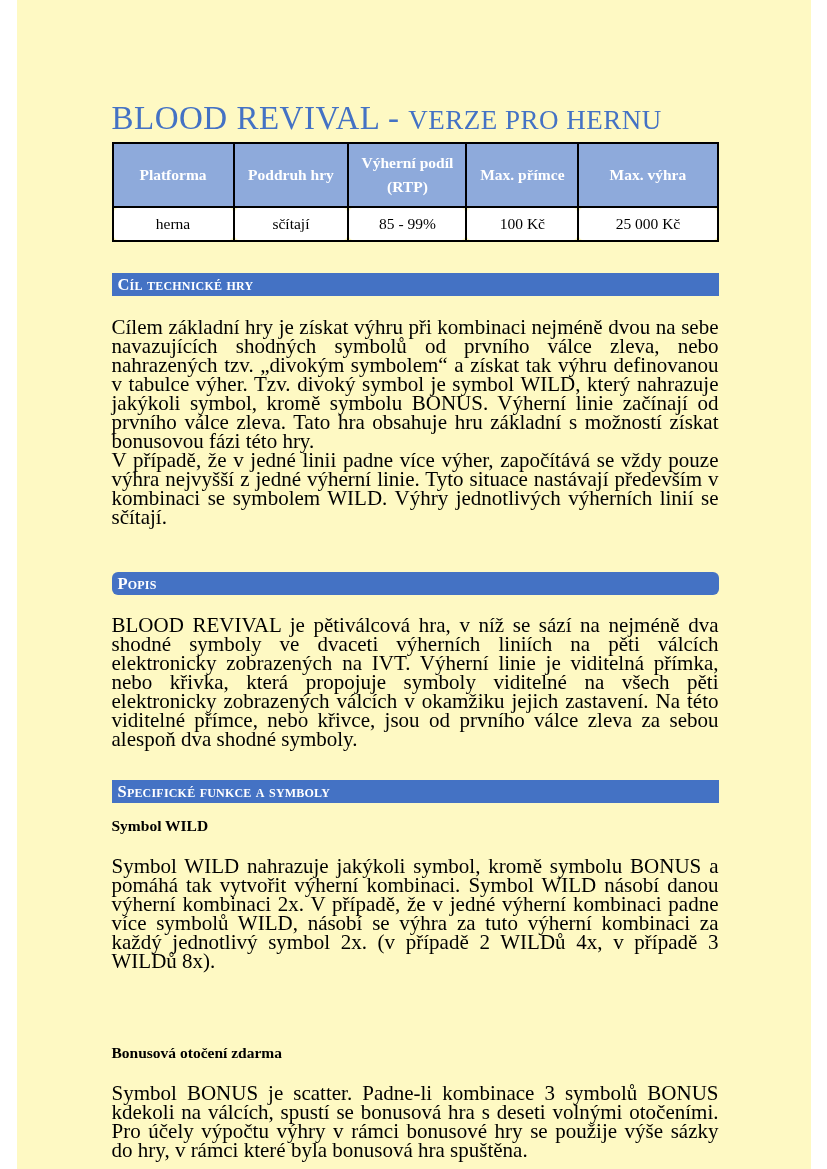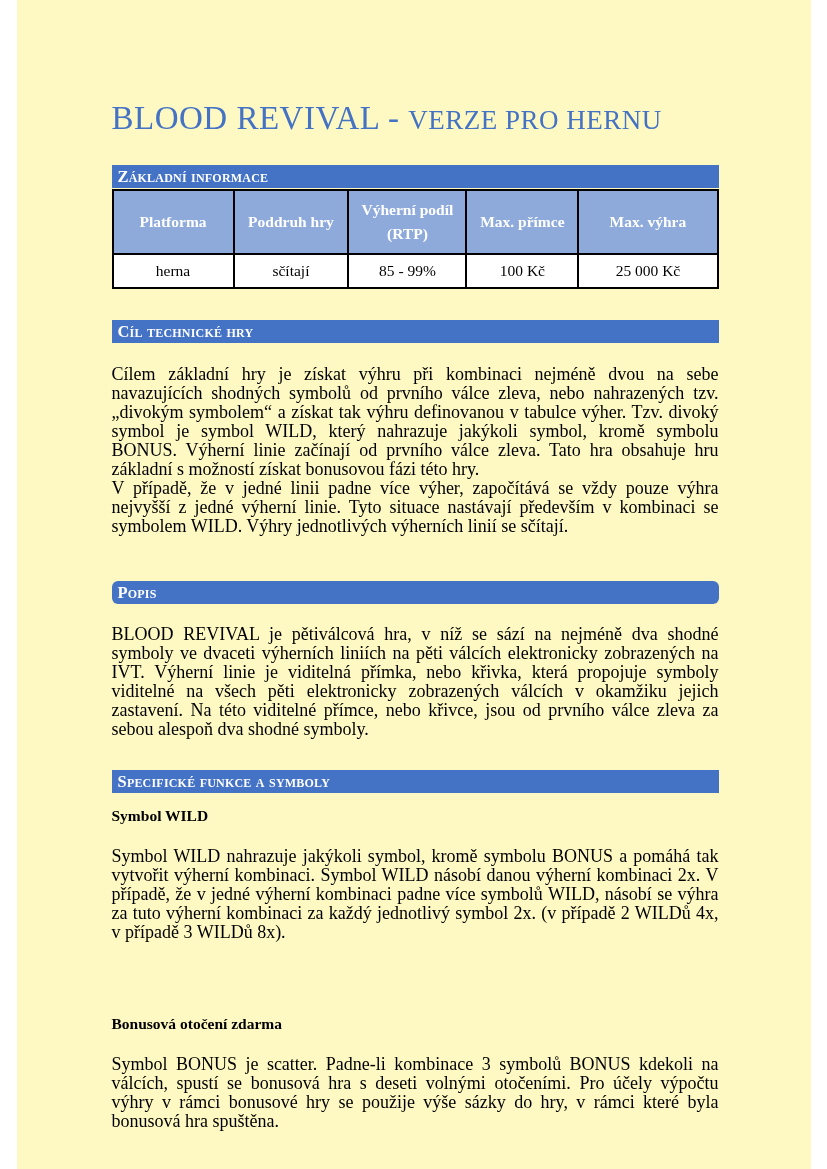--- a/index.html
+++ b/index.html
@@ -66,25 +66,26 @@
     font-weight:bold;
     height:62px;
     line-height:1.55;
     padding:0 8px;
   }
   table.info-table td{
     background:#fff;
     font-weight:normal;
     height:32px;
     padding:0 4px;
+    border-radius:8px;
   }
   .para{
     margin:0;
     text-align:justify;
-    font-size:18px;
+    font-size:21px;
     line-height:19px;
   }
   .para-goal-1{margin-top:22px;}
   .para-goal-2{margin-top:0;}
   .para-popis{margin-top:21px;}
   .para-wild{margin-top:22px;}
   .para-bonus{margin-top:22px;}
   .subheading{
     margin:0;
     font-size:15.5px;
@@ -94,21 +95,20 @@
   .subheading-wild{margin-top:13px;}
   .subheading-bonus{margin-top:72px;}
 </style>
 </head>
 <body>
 
 <div class="page">
 
   <h1 class="doc-title"><span>BLOOD REVIVAL - </span><span class="title-sub">VERZE PRO HERNU</span></h1>
 
-  <div class="section-bar bar-basic-info">Základní informace</div>
 
   <table class="info-table">
     <colgroup>
       <col style="width:20%">
       <col style="width:19%">
       <col style="width:19.5%">
       <col style="width:18.5%">
       <col style="width:23%">
     </colgroup>
     <thead>

